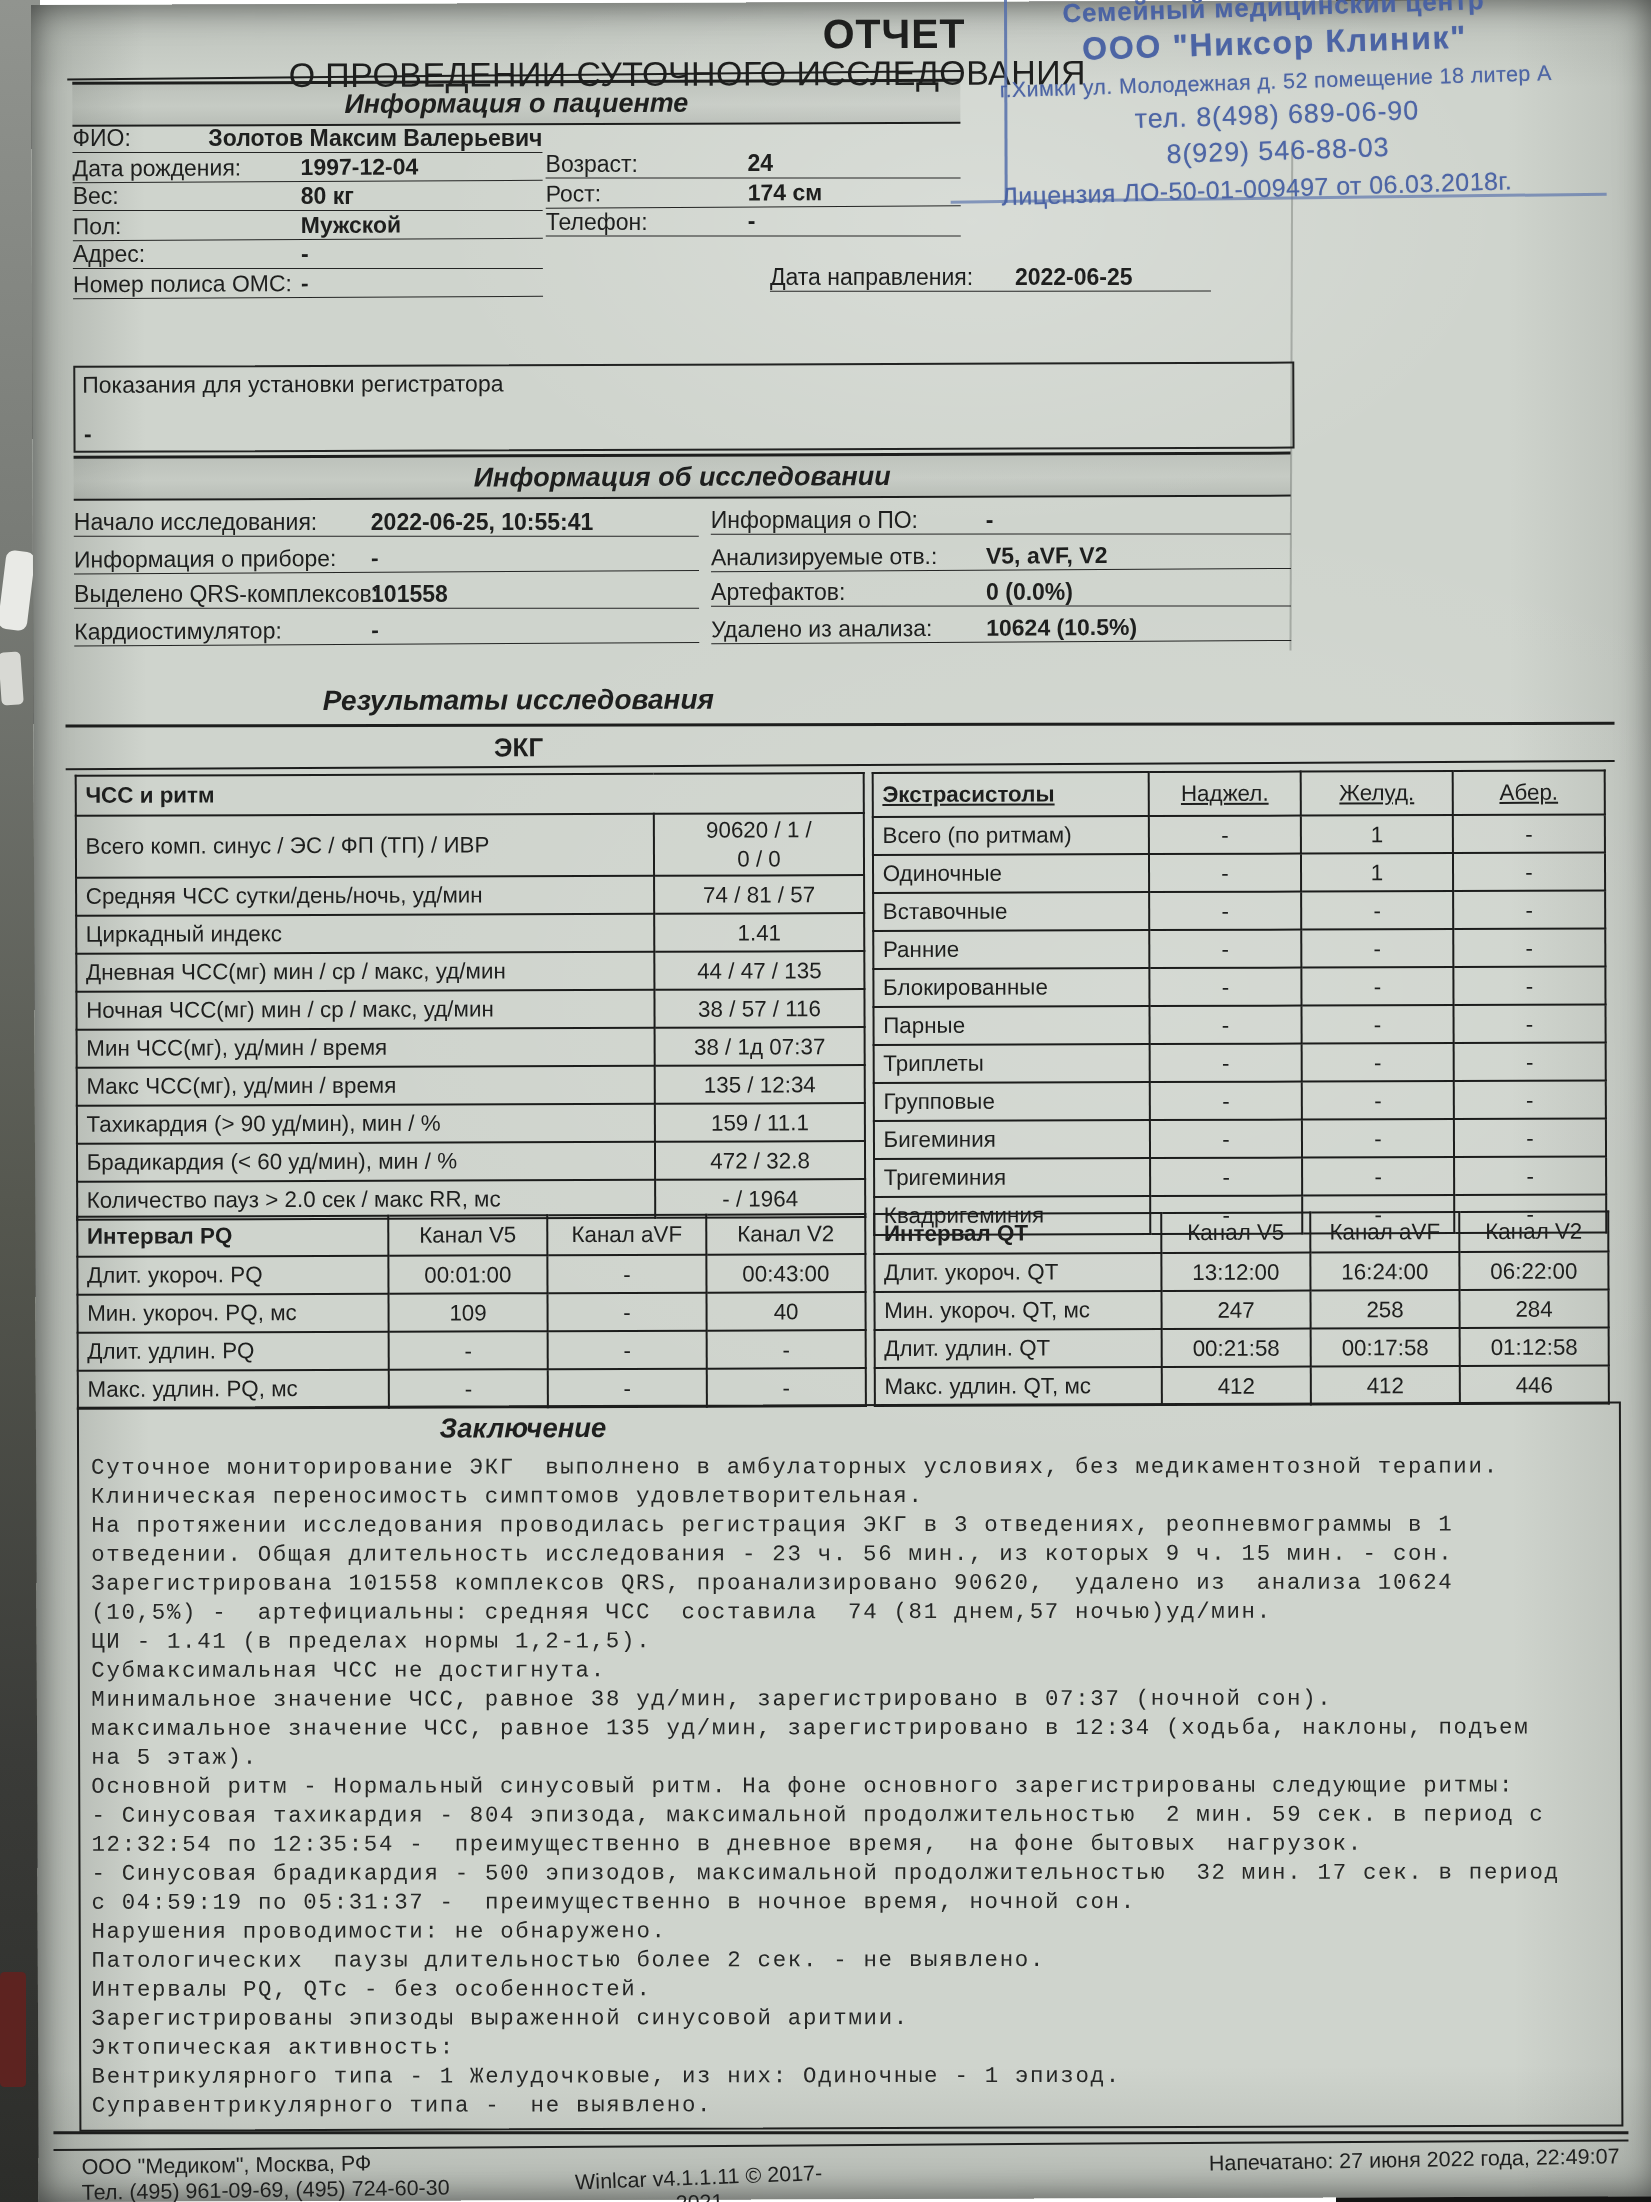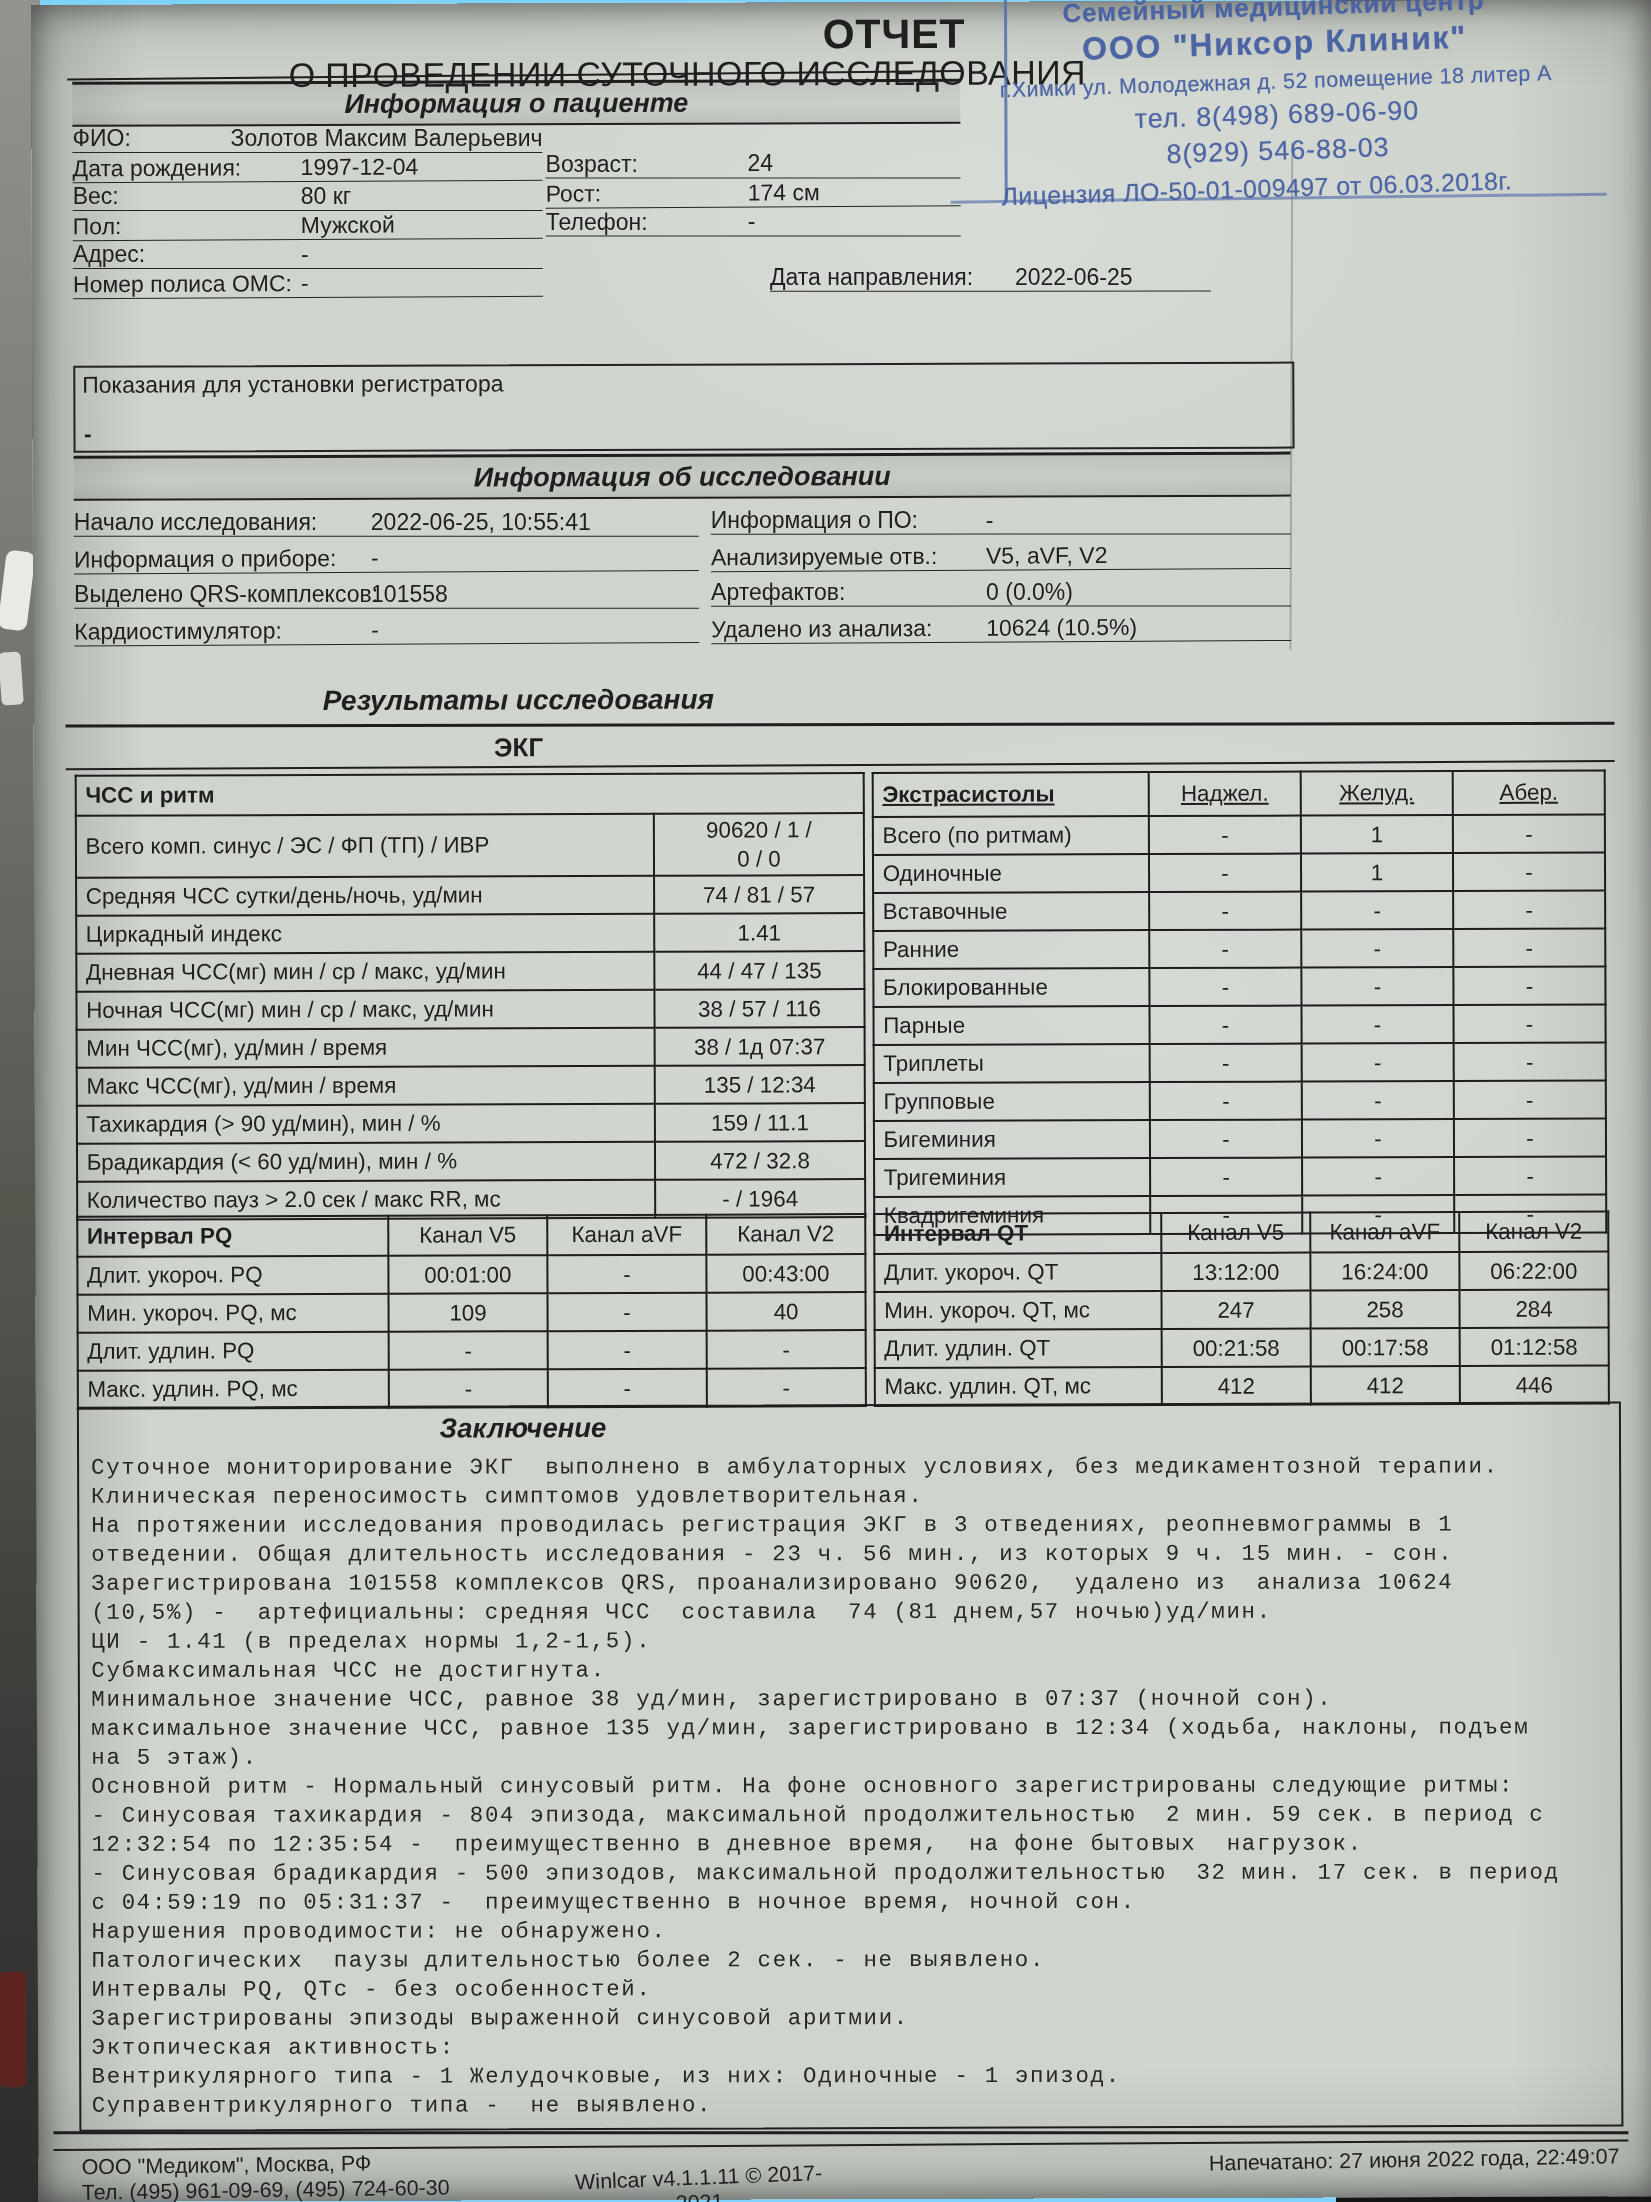--- a/index.html
+++ b/index.html
@@ -1,17 +1,17 @@
 <!DOCTYPE html>
 <html style="font-size:13.8px"><head>
 <meta charset="utf-8">
 <style>
   html,body{margin:0;padding:0;background:#141413;width:1652px;height:2203px;overflow:hidden;
     font-family:"Liberation Sans",sans-serif;color:#1e1f1e;}
-  .scene{position:relative;width:1336px;height:2203px;background:#7dd3fc;}
+  .scene{position:relative;width:1336px;height:2203px;background:#ffffff;}
 
   
   .left-strip{position:absolute;left:0;top:0;width:40px;height:2203px;
     background:linear-gradient(180deg,#91948f 0%,#787b76 25%,#55574f 55%,#3a3b38 80%,#2c2d2a 100%);}
   .clip1{position:absolute;left:1.7px;top:551px;width:29px;height:79px;background:#e9eae6;border-radius:8.6px;transform:rotate(7deg);}
   .clip2{position:absolute;left:0;top:652px;width:22.4px;height:53px;background:#d8d9d4;border-radius:5.2px;transform:rotate(-4deg);}
   .red-object{position:absolute;left:0;top:1972px;width:26px;height:115px;background:#5d2320;border-radius:4.3px;}
   .staple{position:absolute;left:102px;top:22.4px;width:46px;height:6.9px;background:linear-gradient(90deg,#9a9a9a,#6f6f6f);
     border-radius:3.4px;transform:rotate(12deg);box-shadow:0 1.7px 2.6px rgba(0,0,0,.5);}
 
@@ -51,21 +51,21 @@
     background:linear-gradient(180deg,rgba(30,35,30,.10),rgba(30,35,30,.05) 55%,rgba(30,35,30,.12));
     display:flex;align-items:center;justify-content:center;}
   .band span{font-size:27px;font-weight:bold;font-style:italic;}
   .band-patient{top:77px;width:888px;}
   .pre-band-line{position:absolute;top:71px;left:-5.2px;width:895px;border-top:2.6px solid #1d1e1d;transform:rotate(-.35deg);}
   .band-study{top:451px;width:1217px;}
 
   
   .field-row{display:flex;align-items:flex-end;height:28px;border-bottom:1.7px solid #242524;}
   .f-label{font-size:23px;white-space:nowrap;}
-  .f-value{font-size:23px;font-weight:normal;white-space:nowrap;}
+  .f-value{font-size:23px;font-weight:bold;white-space:nowrap;}
   .p-left{position:absolute;top:120px;left:0;width:470px;}
   .p-left .f-label{width:228px;}
   .p-right{position:absolute;top:147px;left:473px;width:415px;}
   .p-right .f-label{width:202px;}
   .p-ref{position:absolute;top:261px;left:697px;width:441px;}
   .p-ref .f-label{width:245px;margin-top:28px;}
   .field-row:nth-child(odd){transform:rotate(.18deg);}
   .field-row:nth-child(even){transform:rotate(-.12deg);}
 
   .indication-box{position:absolute;top:361px;left:0;width:1217px;height:83px;border:2.6px solid #222322;}

